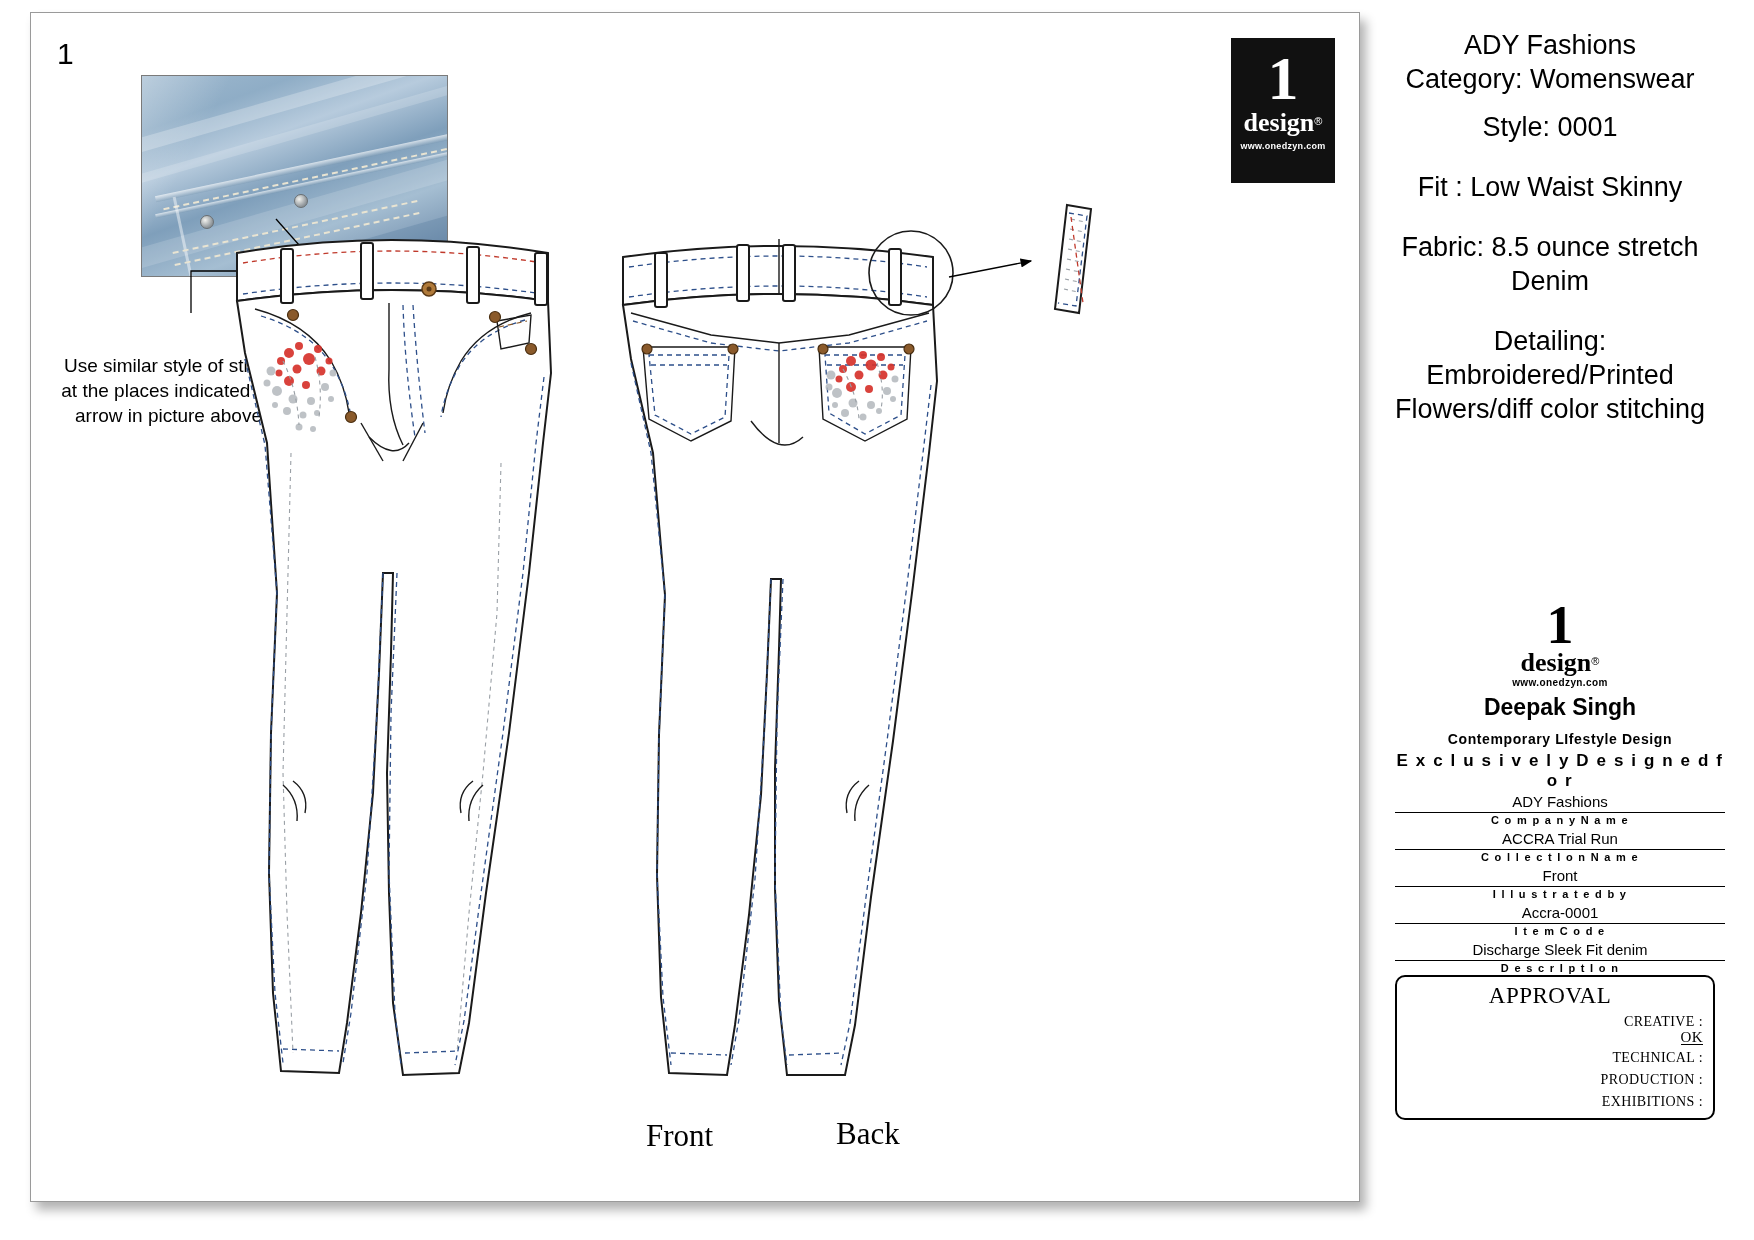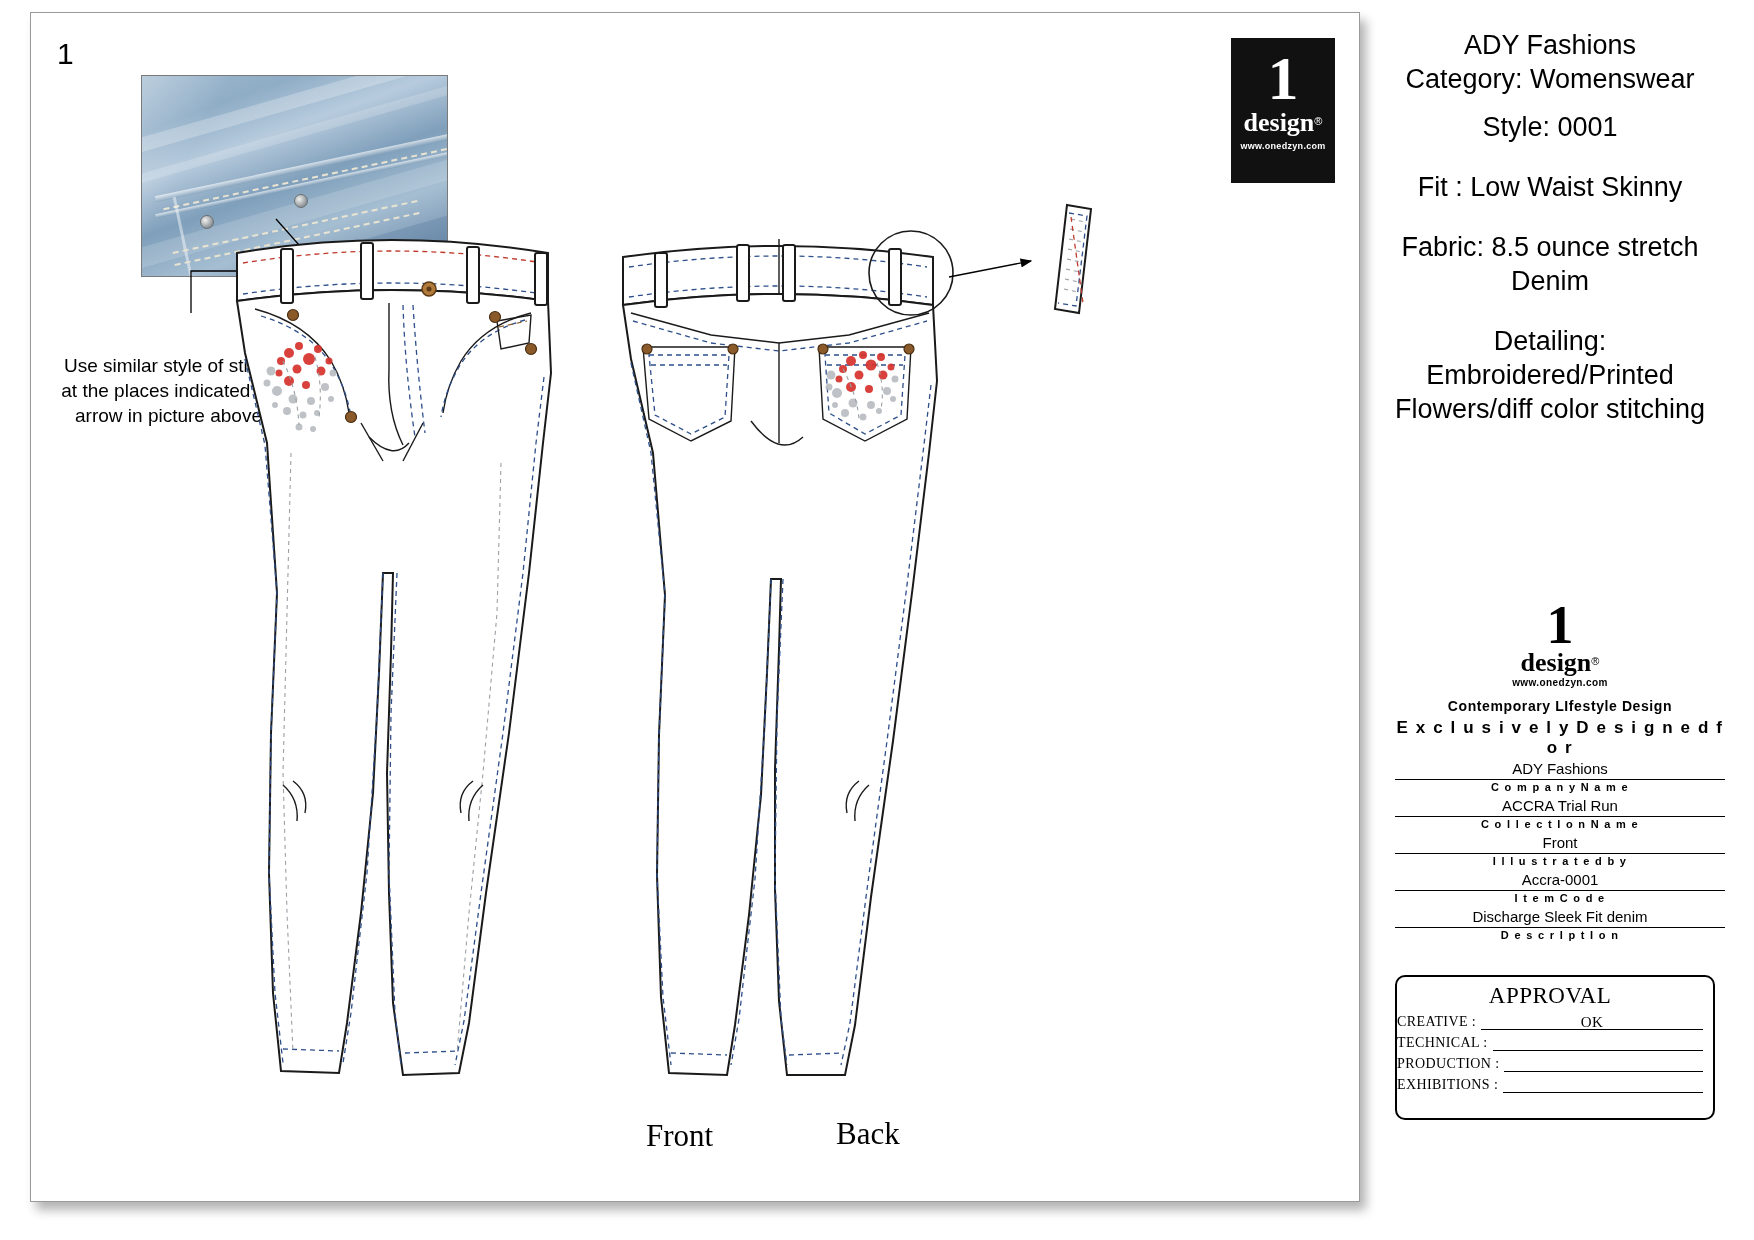--- a/index.html
+++ b/index.html
@@ -248,20 +248,21 @@
     font-size: 23px;
     letter-spacing: 0.5px;
   }
   .approval-row {
     display: flex;
     align-items: flex-end;
     font-family: "Liberation Serif", serif;
     font-size: 14px;
     letter-spacing: 0.4px;
     margin-top: 5px;
+    flex-direction: column;
   }
   .approval-key { white-space: nowrap; }
   .approval-line {
     flex: 1;
     border-bottom: 1px solid #000;
     margin-left: 5px;
     height: 14px;
     text-align: center;
     font-size: 15px;
     line-height: 14px;
@@ -525,20 +526,21 @@
 </div>
 
 <div id="designer-block">
   <div id="designer-logo">
     <div class="logo-one">1</div>
     <div>
       <span class="logo-design">design</span><span class="logo-reg">®</span>
     </div>
     <div class="logo-url">www.onedzyn.com</div>
   </div>
+  <div class="designer-name">Deepak Singh</div>
   <div class="designer-tag">Contemporary  LIfestyle  Design</div>
   <div class="designer-excl">E x c l u s i v e l y   D e s i g n e d   f o r</div>
 
   <div class="field-row">
     <div class="field-value">ADY Fashions</div>
     <div class="field-caption">C o m p a n y   N a m e</div>
   </div>
   <div class="field-row">
     <div class="field-value">ACCRA Trial Run</div>
     <div class="field-caption">C o l l e c t I o n   N a m e</div>

